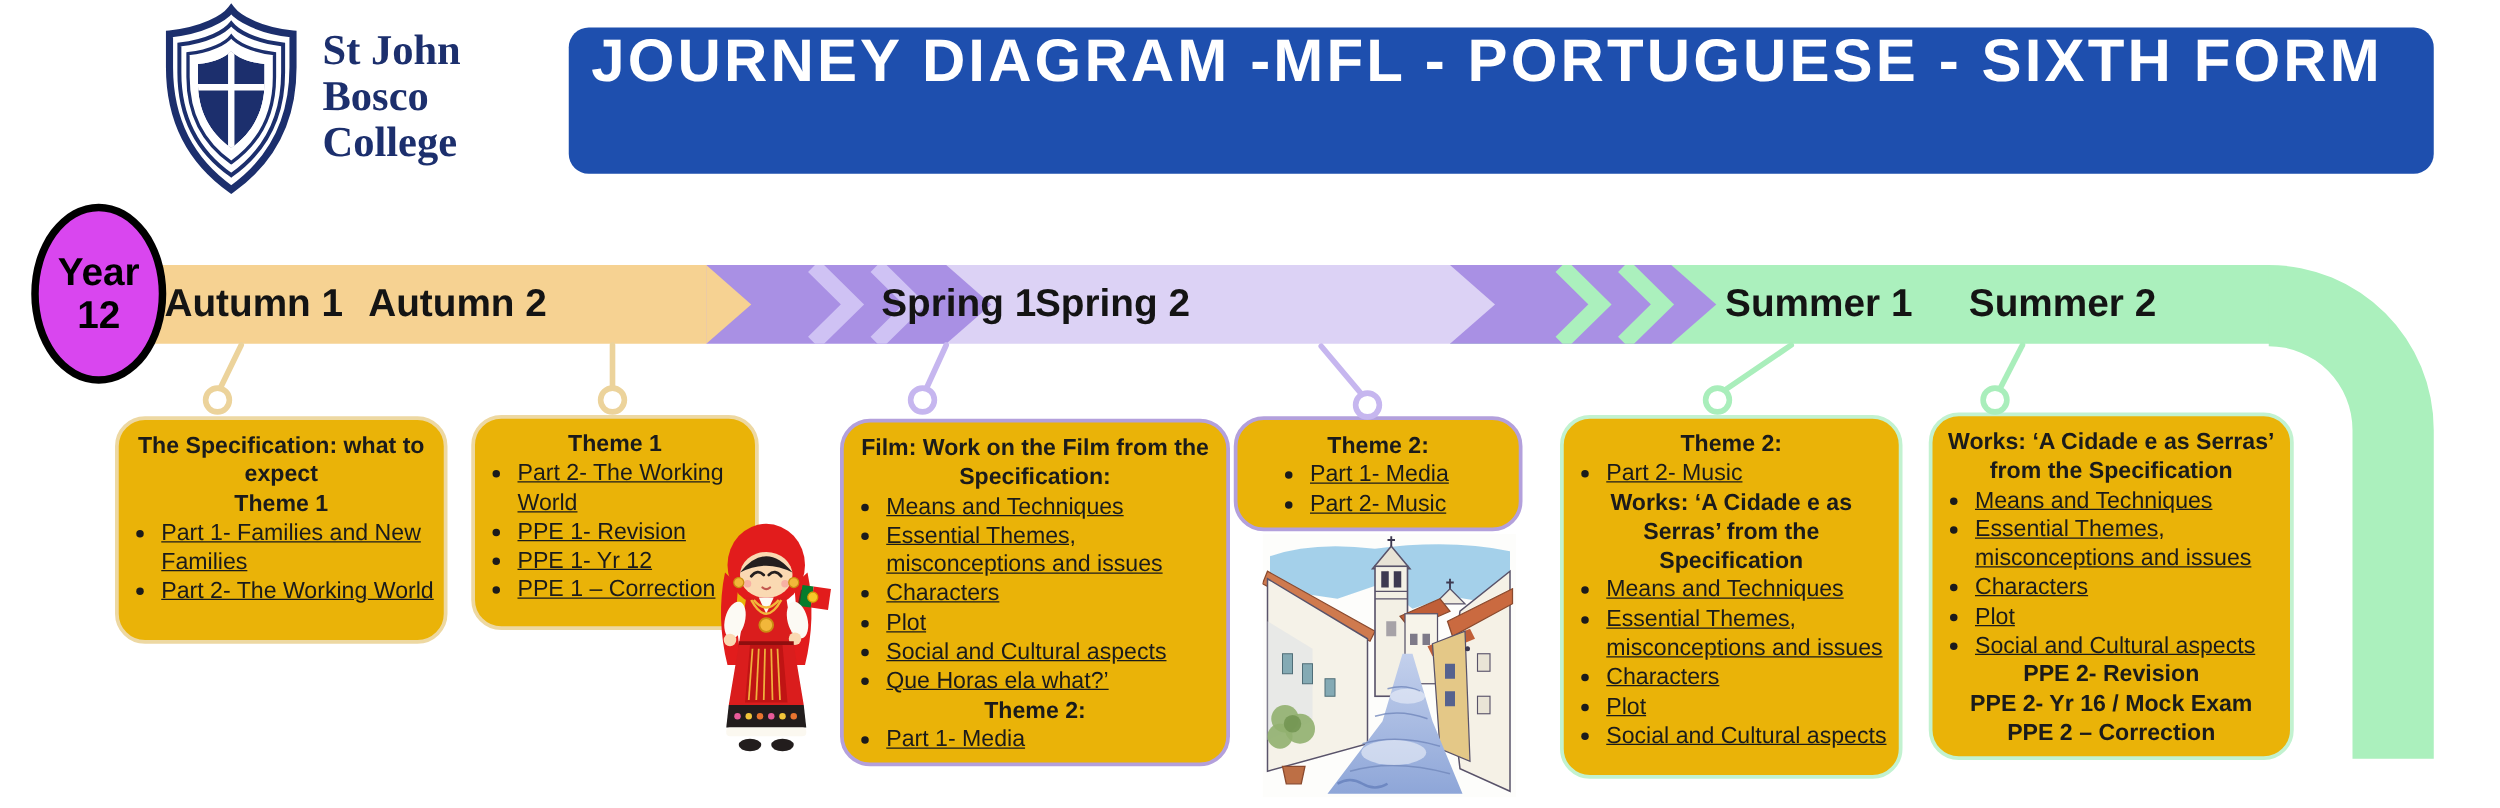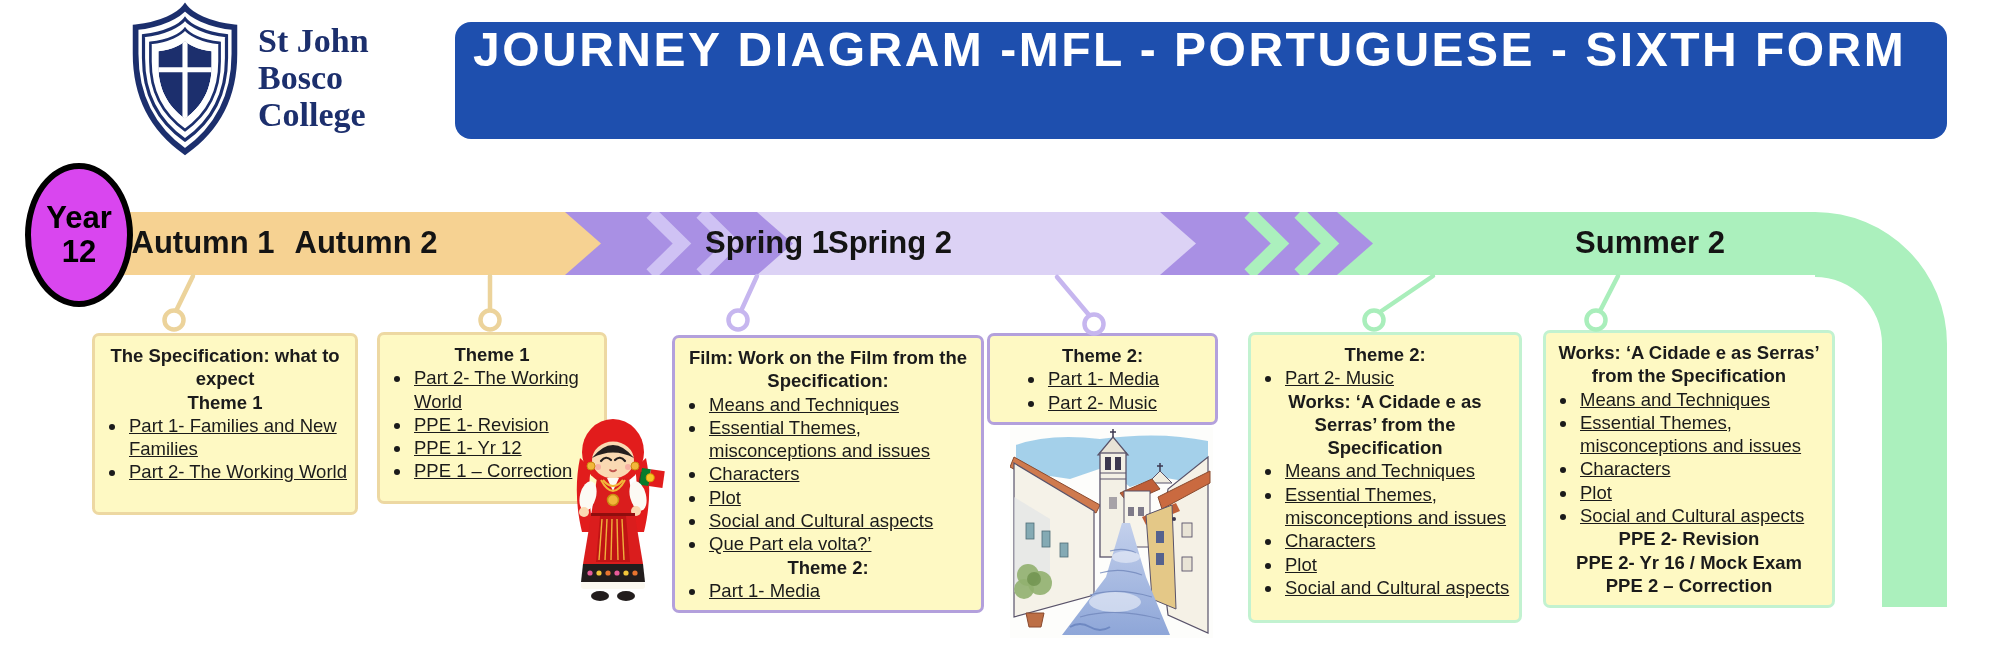--- a/index.html
+++ b/index.html
@@ -22,21 +22,21 @@
   .year-badge span{font-weight:bold;font-size:31px;line-height:34px;color:#000;}
 
   
   .band-svg{position:absolute;left:0;top:0;z-index:1;}
   .conn-svg{position:absolute;left:0;top:0;z-index:3;pointer-events:none;}
 
   .term-label{position:absolute;transform:translate(-50%,-50%);z-index:2;font-weight:bold;
               font-size:31px;color:#141414;white-space:nowrap;}
 
   
-  .cbox{position:absolute;background:#fef9c3;border-radius:7px;z-index:2;box-sizing:border-box;
+  .cbox{position:absolute;background:#eab308;border-radius:24px;z-index:2;box-sizing:border-box;
         font-size:18.5px;line-height:1.26;color:#1b1b1b;padding:8px 8px;}
   .cbox.autumn{border:3.5px solid #edd8a2;}
   .cbox.spring{border:3.5px solid #b3a0dc;}
   .cbox.summer{border:3.5px solid #c2f2d0;}
   .bx-h{font-weight:bold;text-align:center;}
   .bx-ul{margin:0;padding:0 0 0 24px;text-decoration:underline;}
   .bx-ul li{padding-left:2px;}
   .cbox.wide-indent .bx-ul{padding-left:48px;}
 
   .mascot{position:absolute;left:560px;top:412px;z-index:5;}
@@ -108,20 +108,21 @@
 
   <div class="year-badge">
     <span>Year</span>
     <span>12</span>
   </div>
 
   <div class="term-label" style="left:203px;top:243px">Autumn 1</div>
   <div class="term-label" style="left:366px;top:243px">Autumn 2</div>
   <div class="term-label" style="left:767px;top:243px">Spring 1</div>
   <div class="term-label" style="left:890px;top:243px">Spring 2</div>
+  <div class="term-label" style="left:1455px;top:243px">Summer 1</div>
   <div class="term-label" style="left:1650px;top:243px">Summer 2</div>
 
   <div class="cbox autumn" style="left:92px;top:333px;width:266px;min-height:182px">
       <div class="bx-h">The Specification: what to expect</div>
       <div class="bx-h">Theme 1</div>
       <ul class="bx-ul">
         <li>Part 1- Families and New Families</li>
         <li>Part 2- The Working World</li>
       </ul>
     </div>
@@ -135,21 +136,21 @@
       </ul>
     </div>
   <div class="cbox spring" style="left:672px;top:335px;width:312px;min-height:272px">
       <div class="bx-h">Film: Work on the Film from the Specification:</div>
       <ul class="bx-ul">
         <li>Means and Techniques</li>
         <li>Essential Themes, misconceptions and issues</li>
         <li>Characters</li>
         <li>Plot</li>
         <li>Social and Cultural aspects</li>
-        <li>Que Part ela volta?’</li>
+        <li>Que Horas ela what?’</li>
       </ul>
       <div class="bx-h">Theme 2:</div>
       <ul class="bx-ul">
         <li>Part 1- Media</li>
       </ul>
     </div>
   <div class="cbox spring wide-indent" style="left:987px;top:333px;width:231px;min-height:89px">
       <div class="bx-h">Theme 2:</div>
       <ul class="bx-ul">
         <li>Part 1- Media</li>

